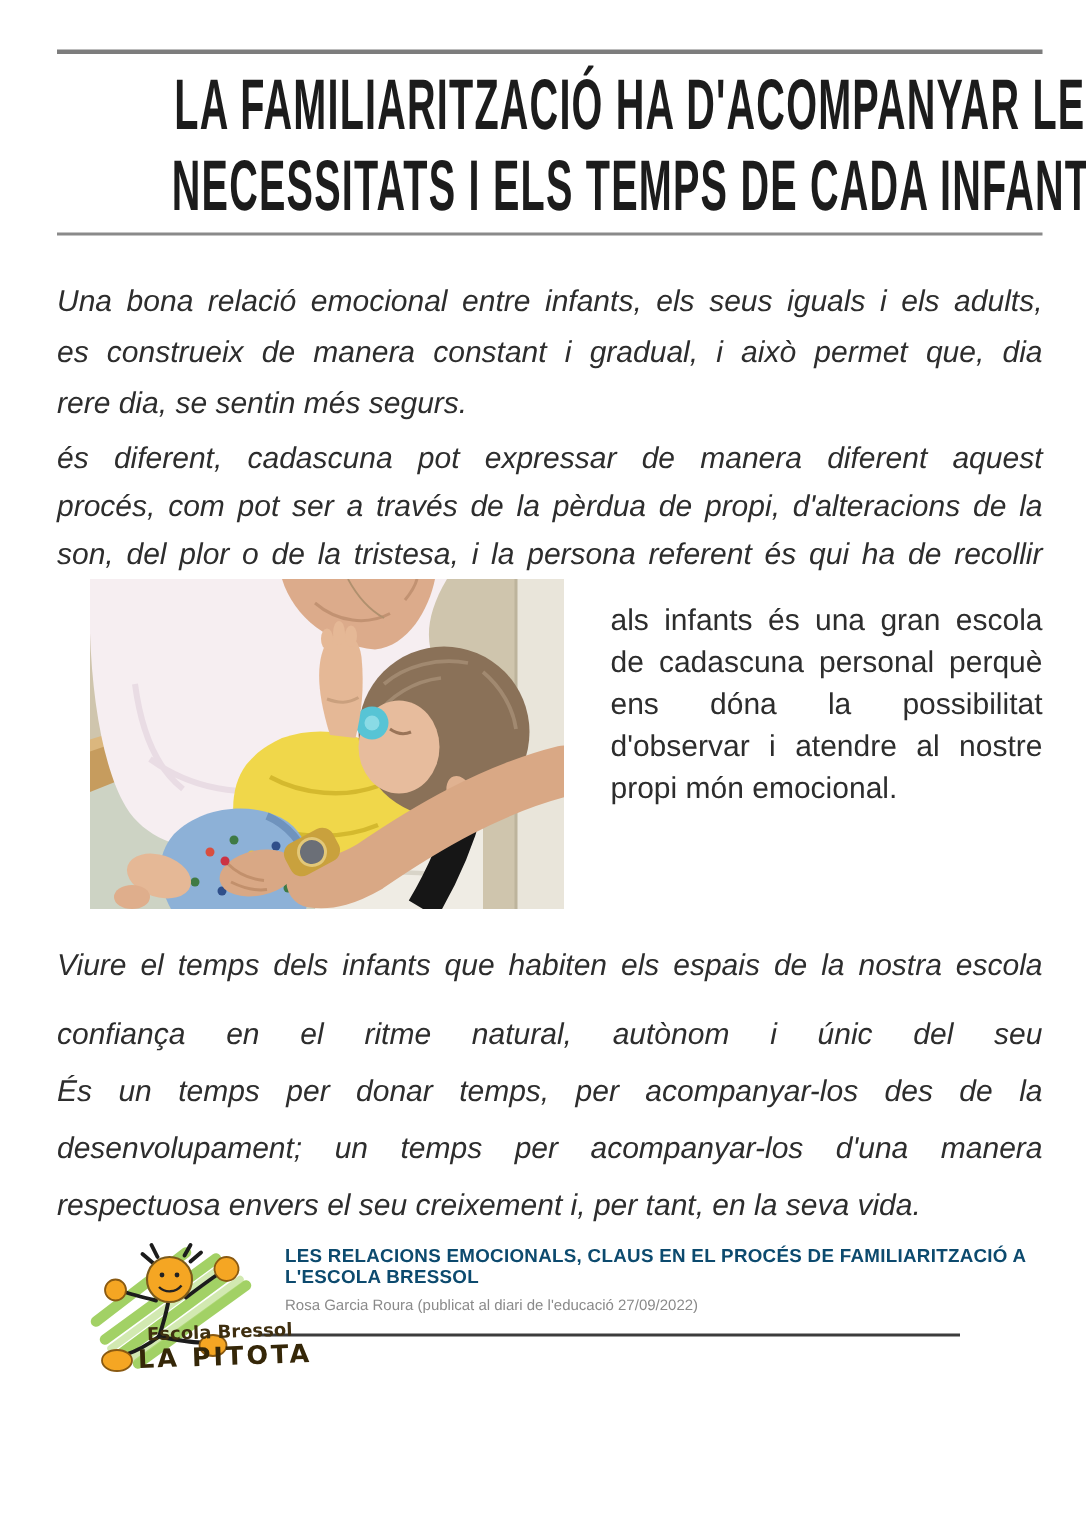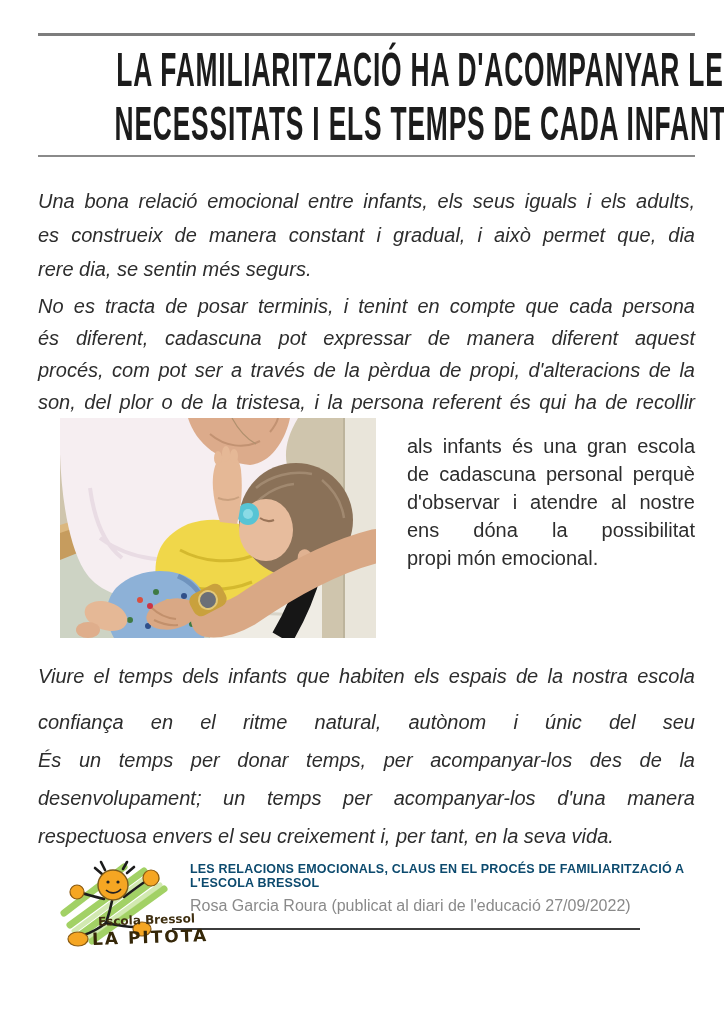--- a/index.html
+++ b/index.html
@@ -86,21 +86,21 @@
     padding-top:7px;
     margin-left:2px;
     flex:1;
   }
   .credits-heading{
     font-size:12.5px;font-weight:700;color:#0c4a6e;
     letter-spacing:0.2px;
   }
   .credits-citation{
     margin-top:7px;
-    font-size:16px;color:#8a8a8a;
+    font-size:10px;color:#8a8a8a;
   }
   .credits-divider{
     margin-top:13px;
     margin-left:-18px;
     width:468px;height:2px;background:#3c3c3c;
   }
 </style>
 </head>
 <body>
 
@@ -115,21 +115,20 @@
 
   <div class="rule rule-bottom"></div>
 
   <div class="para p1">
       <div class="tline">Una bona relació emocional entre infants, els seus iguals i els adults,</div>
       <div class="tline">es construeix de manera constant i gradual, i això permet que, dia</div>
       <div class="tline tline-last">rere dia, se sentin més segurs.</div>
     </div>
 
   <div class="para p2">
-      <div class="tline">No es tracta de posar terminis, i tenint en compte que cada persona</div>
       <div class="tline">és diferent, cadascuna pot expressar de manera diferent aquest</div>
       <div class="tline">procés, com pot ser a través de la pèrdua de propi, d'alteracions de la</div>
       <div class="tline">son, del plor o de la tristesa, i la persona referent és qui ha de recollir</div>
     </div>
 
   <div class="media-row">
     <div class="photo-frame">
       <svg width="316" height="220" viewBox="0 0 316 220" xmlns="http://www.w3.org/2000/svg">
 
         <rect x="0" y="0" width="316" height="220" fill="#cfc5ad"></rect>
@@ -201,22 +200,22 @@
         <g transform="rotate(-28 148 182)">
           <rect x="130" y="170" width="36" height="24" rx="8" fill="#c9a13d"></rect>
           <circle cx="148" cy="182" r="9" fill="#6b6f77"></circle>
           <circle cx="148" cy="182" r="9" fill="none" stroke="#e3c878" stroke-width="2"></circle>
         </g>
       </svg>
     </div>
     <div class="side-text">
         <div class="tline">als infants és una gran escola</div>
         <div class="tline">de cadascuna personal perquè</div>
+        <div class="tline">ens dóna la possibilitat</div>
         <div class="tline">d'observar i atendre al nostre</div>
-        <div class="tline">ens dóna la possibilitat</div>
         <div class="tline tline-last">propi món emocional.</div>
       </div>
   </div>
 
   <div class="para p3">
       <div class="tline">Viure el temps dels infants que habiten els espais de la nostra escola</div>
     </div>
 
   <div class="para p4">
       <div class="tline">confiança en el ritme natural, autònom i únic del seu</div>

